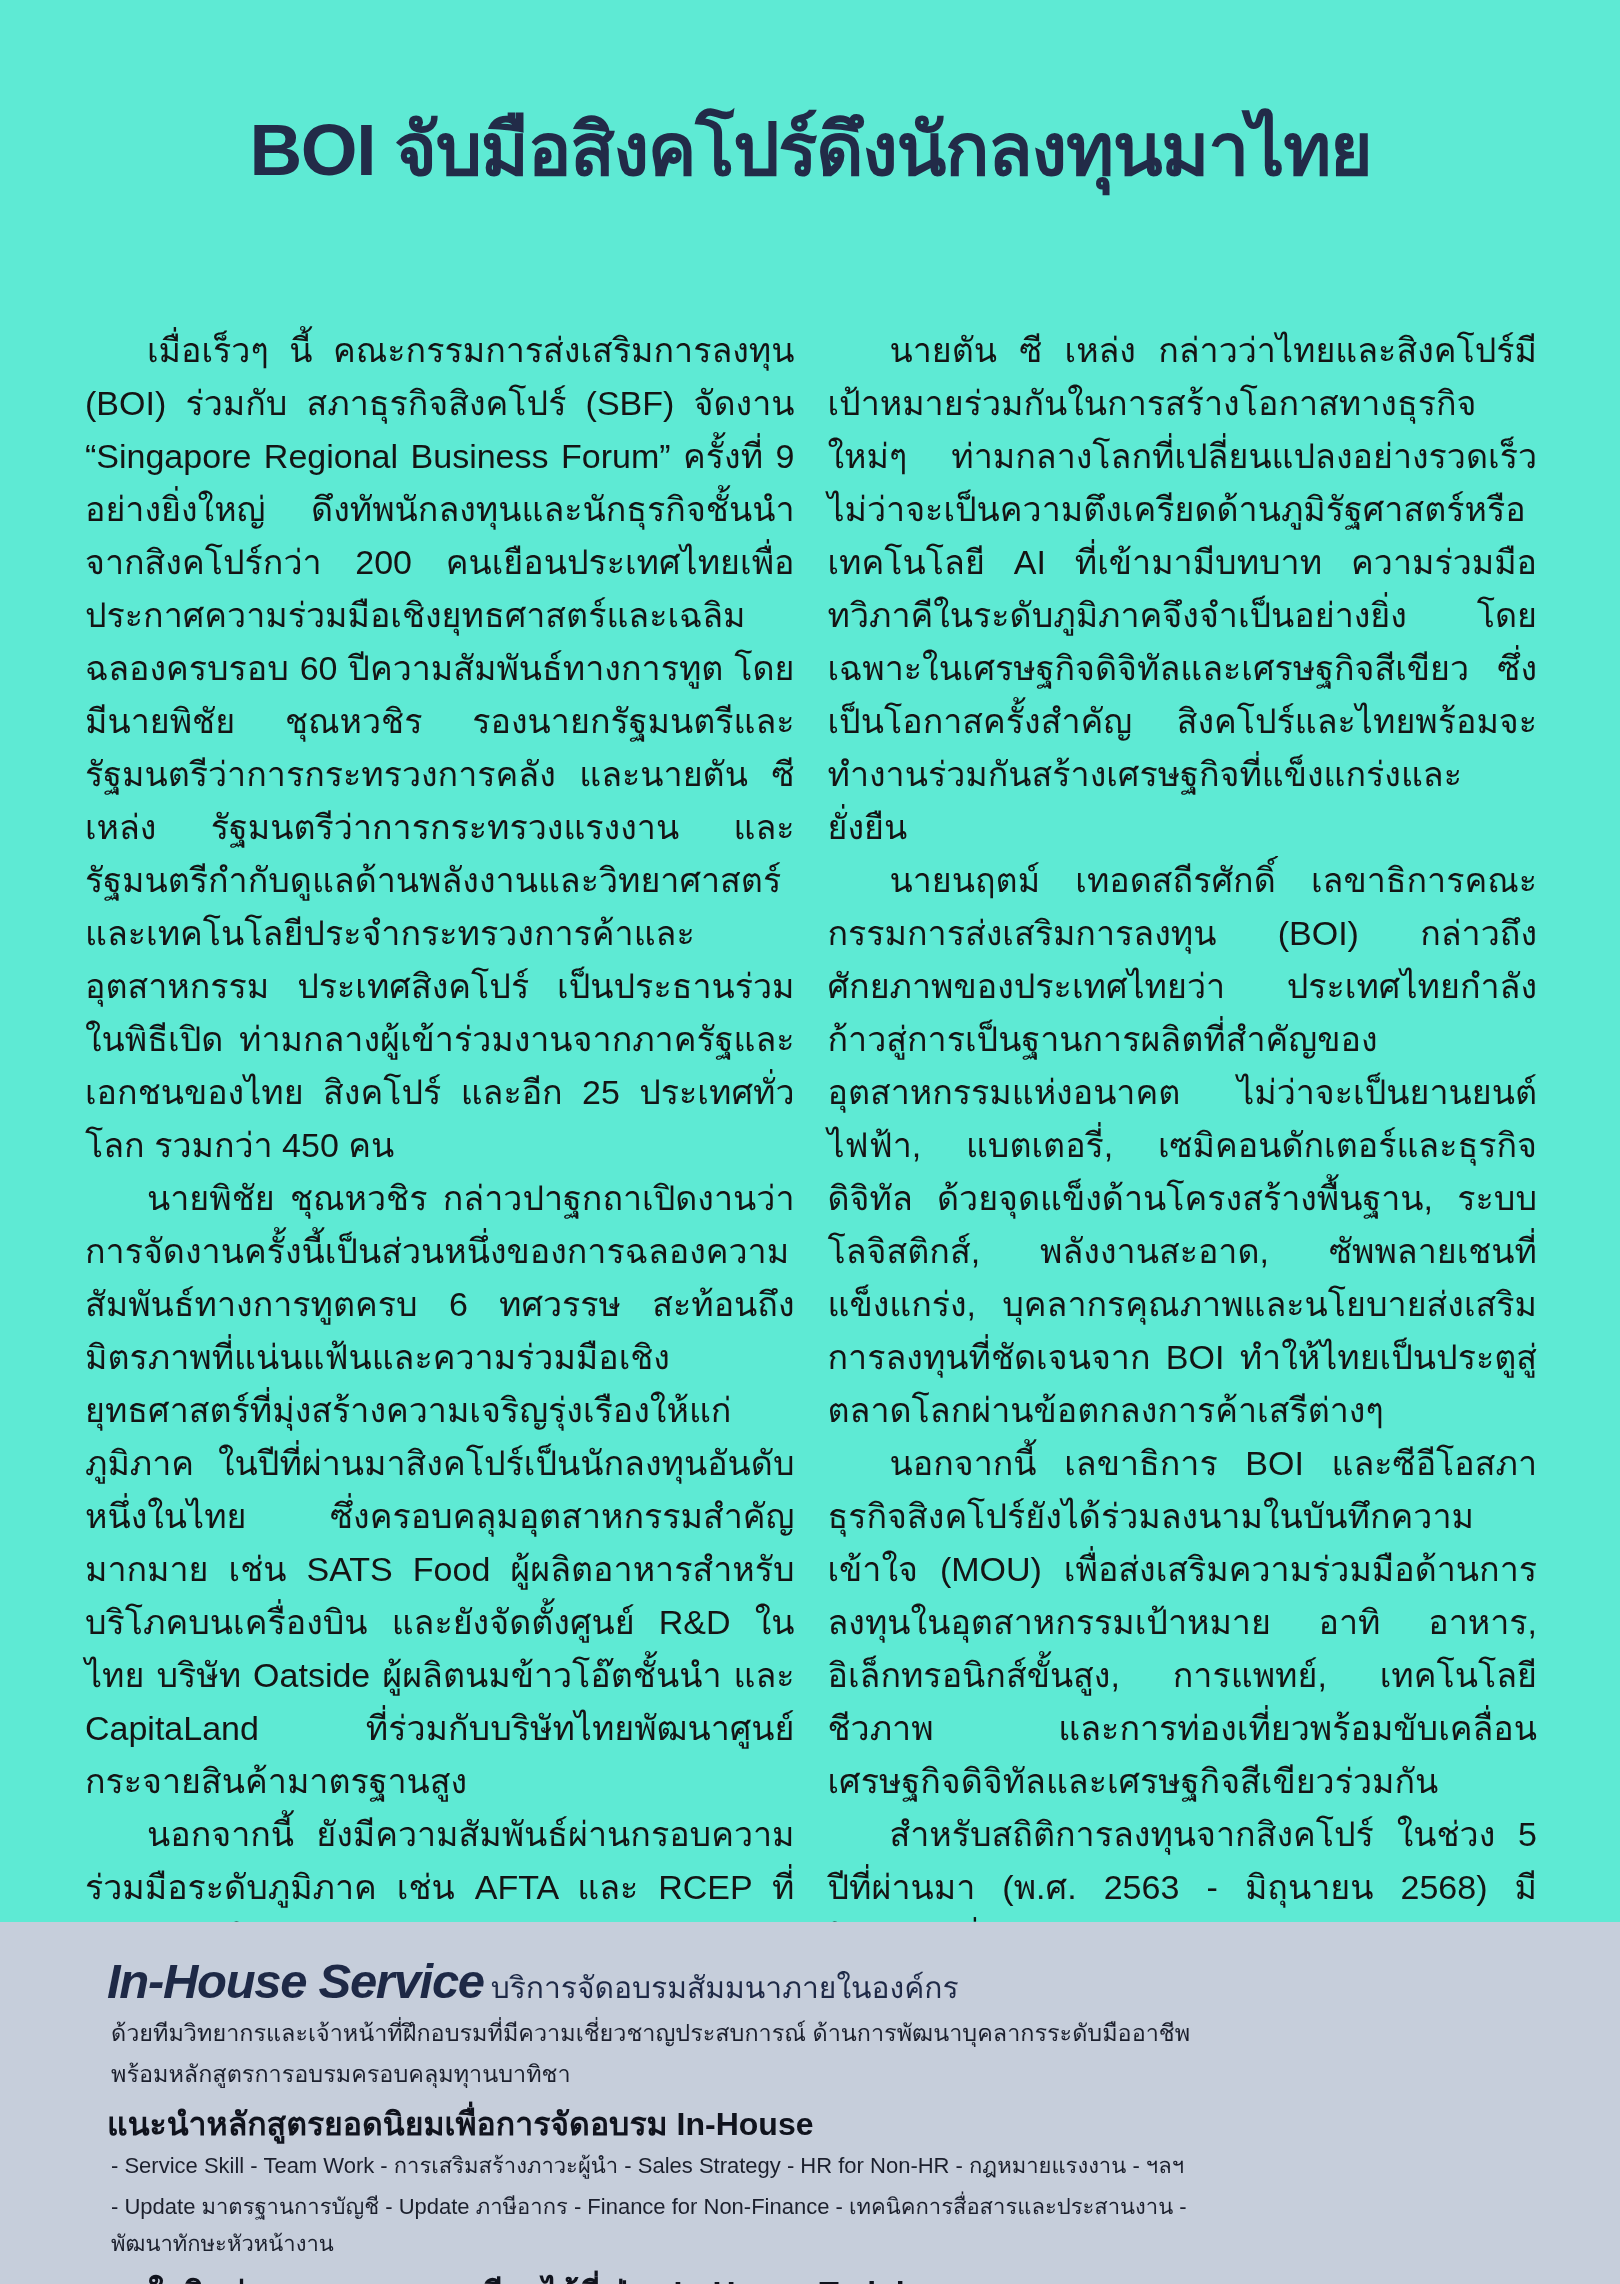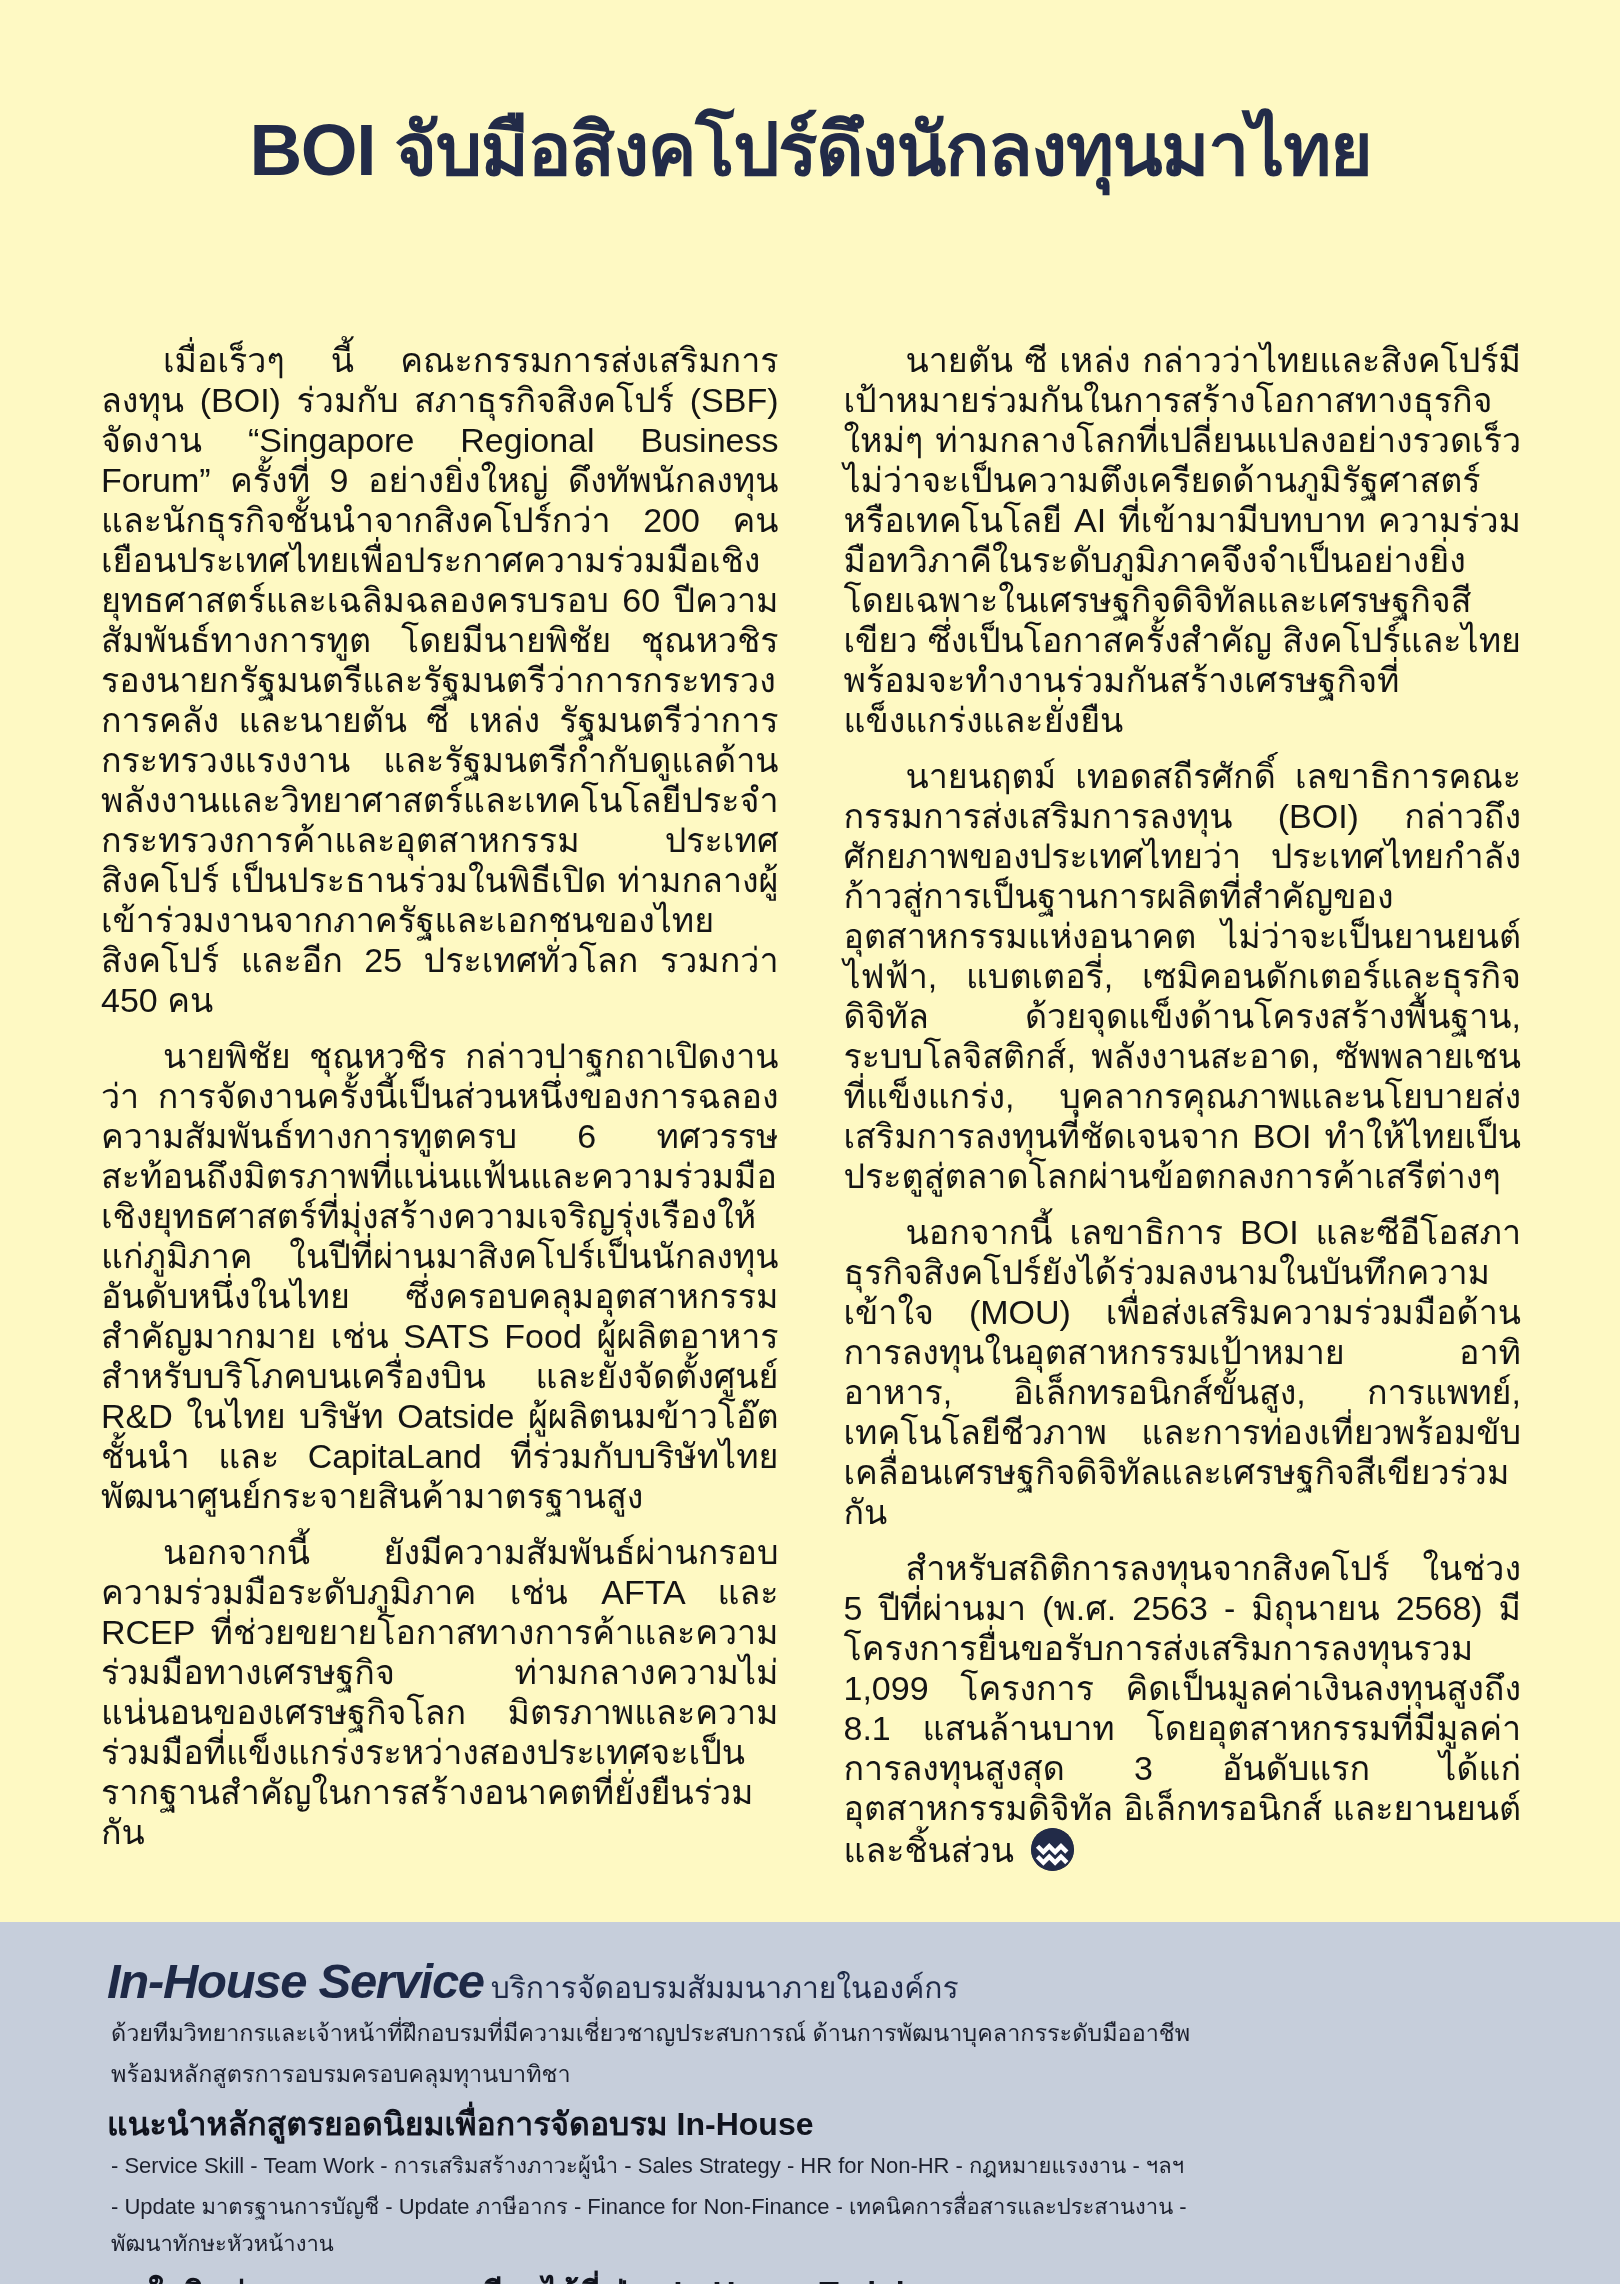--- a/index.html
+++ b/index.html
@@ -1,19 +1,19 @@
 <!DOCTYPE html>
 <html lang="th" style="font-size:10.4px"><head>
 <meta charset="utf-8">
 <style>
   html,body{margin:0;padding:0;background:#888;}
   .page{
     position:relative;
     width:1621px;height:2284px;
-    background:#fef9c3;
+    background:#5eead4;
     overflow:hidden;
     font-family:"Liberation Sans", sans-serif;
     color:#141414;
   }
   
   .title{
     position:absolute;top:98px;left:0;width:100%;
     margin:0;text-align:center;
     color:#222b48;
     font-weight:bold;
@@ -21,22 +21,22 @@
     letter-spacing:-1.3px;
   }
   .title .tl{display:block;}
   
   .columns{
     position:absolute;top:324px;left:85px;width:1452px;
     display:flex;gap:33px;
   }
   .col{flex:1 1 0;min-width:0;}
   .para{
-    margin:16px;
-    font-size:34px;line-height:40px;
+    margin:0;
+    font-size:34px;line-height:53px;
     text-align:justify;text-justify:inter-word;
     text-indent:62px;
     color:#141414;
   }
   .endmark{
     display:inline-block;vertical-align:-9px;margin-left:17px;
     width:43px;height:43px;border-radius:50%;
     background:#222b48;position:relative;overflow:hidden;
   }
   .endmark svg{position:absolute;inset:0;}

